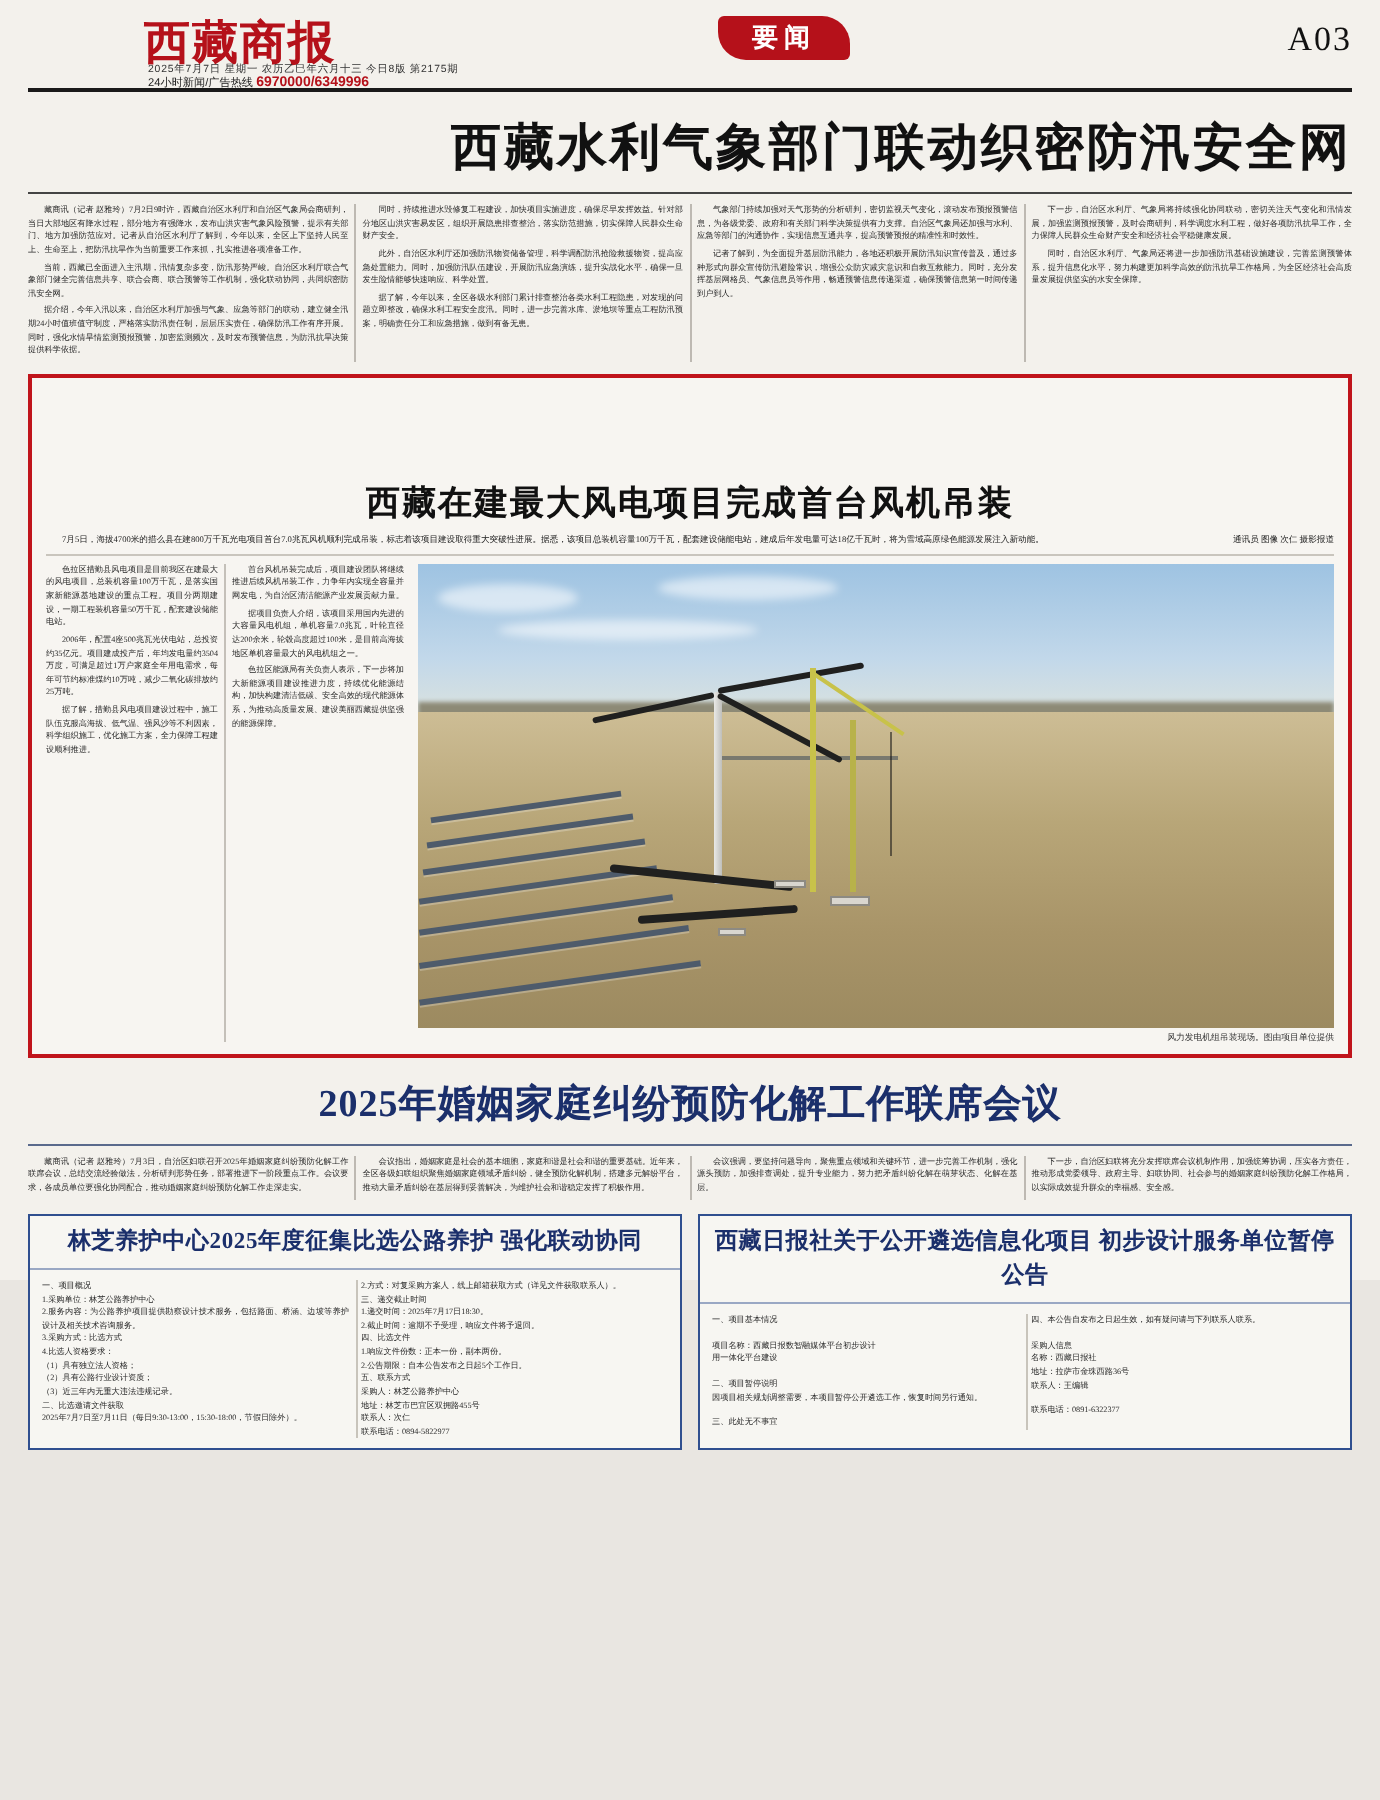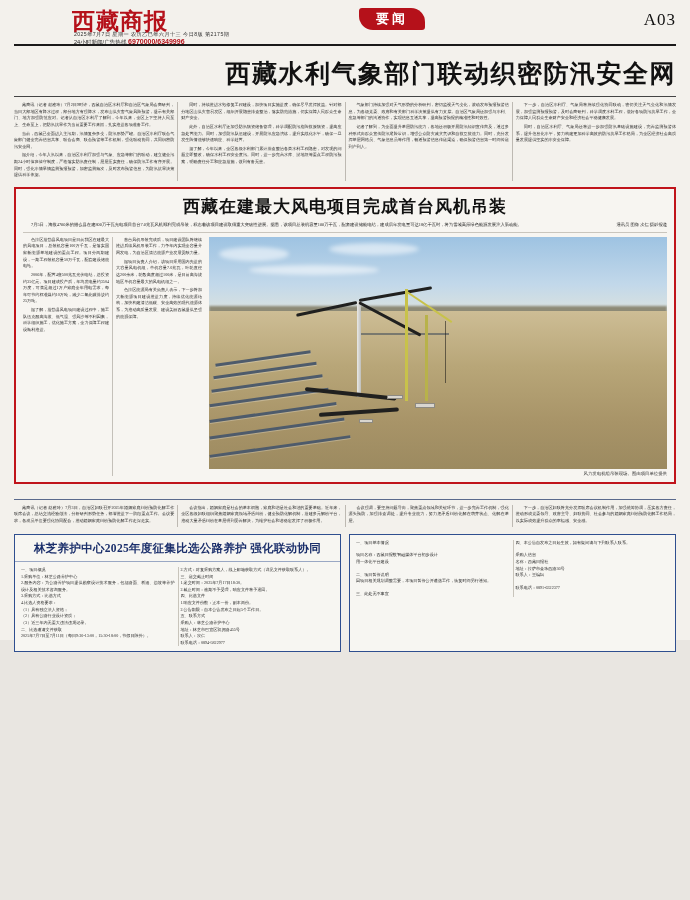--- a/index.html
+++ b/index.html
@@ -109,20 +109,21 @@
     background: #f7f5f1;
   }
   .box-red .bhead {
     text-align: center;
     font-family: "Liberation Serif", serif;
     font-weight: bold;
     font-size: 17px;
     letter-spacing: 1px;
     color: #111;
     padding: 1px 0 4px 0;
+    margin-top: 45px;
   }
   .lead {
     font-family: "Liberation Serif", serif;
     font-size: 4.3px;
     line-height: 1.6;
     color: #222;
     text-align: justify;
     border-bottom: 1px solid #c9c5bd;
     padding-bottom: 3px;
     margin-bottom: 4px;
@@ -367,20 +368,21 @@
           <div class="truck" style="left:178px;top:158px;width:16px;height:4px;"></div>
           <div class="truck" style="left:206px;top:166px;width:20px;height:5px;"></div>
           <div class="truck" style="left:150px;top:182px;width:14px;height:4px;"></div>
         </div>
         <div class="photo-cap">风力发电机组吊装现场。图由项目单位提供</div>
       </div>
     </div>
   </div>
 
   <div class="h2block">
+    <div class="h2-main">2025年婚姻家庭纠纷预防化解工作联席会议</div>
   </div>
   <div class="rule-blue"></div>
 
   <div class="cols">
     <div class="col">
       <div class="para ind">藏商讯（记者 赵雅玲）7月3日，自治区妇联召开2025年婚姻家庭纠纷预防化解工作联席会议，总结交流经验做法，分析研判形势任务，部署推进下一阶段重点工作。会议要求，各成员单位要强化协同配合，推动婚姻家庭纠纷预防化解工作走深走实。</div>
     </div>
     <div class="col">
       <div class="para ind">会议指出，婚姻家庭是社会的基本细胞，家庭和谐是社会和谐的重要基础。近年来，全区各级妇联组织聚焦婚姻家庭领域矛盾纠纷，健全预防化解机制，搭建多元解纷平台，推动大量矛盾纠纷在基层得到妥善解决，为维护社会和谐稳定发挥了积极作用。</div>
     </div>
@@ -421,20 +423,22 @@
           <div class="nline">五、联系方式</div>
           <div class="nline">采购人：林芝公路养护中心</div>
           <div class="nline">地址：林芝市巴宜区双拥路455号</div>
           <div class="nline">联系人：次仁</div>
           <div class="nline">联系电话：0894-5822977</div>
         </div>
       </div>
     </div>
 
     <div class="notice">
+      <div class="nhead">西藏日报社关于公开遴选信息化项目
+初步设计服务单位暂停公告</div>
       <div class="nbody">
         <div class="ncol">
           <div class="nline">一、项目基本情况</div>
           <div class="spacer6"></div>
           <div class="nline">项目名称：西藏日报数智融媒体平台初步设计</div>
           <div class="nline">用一体化平台建设</div>
           <div class="spacer6"></div>
           <div class="nline">二、项目暂停说明</div>
           <div class="nline">因项目相关规划调整需要，本项目暂停公开遴选工作，恢复时间另行通知。</div>
           <div class="spacer6"></div>

